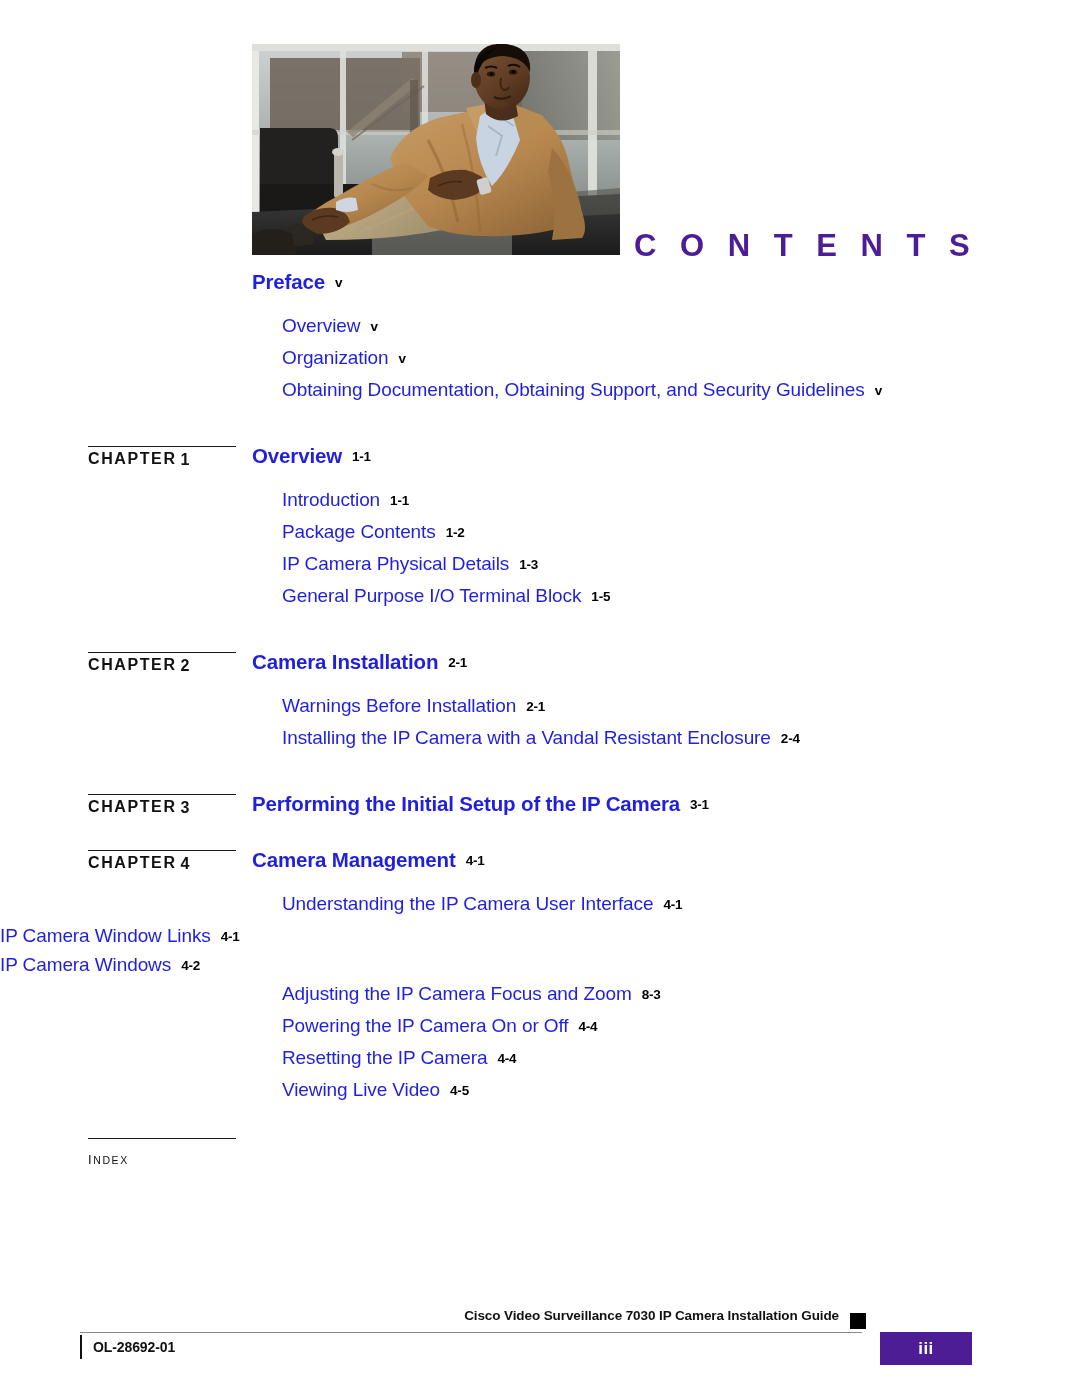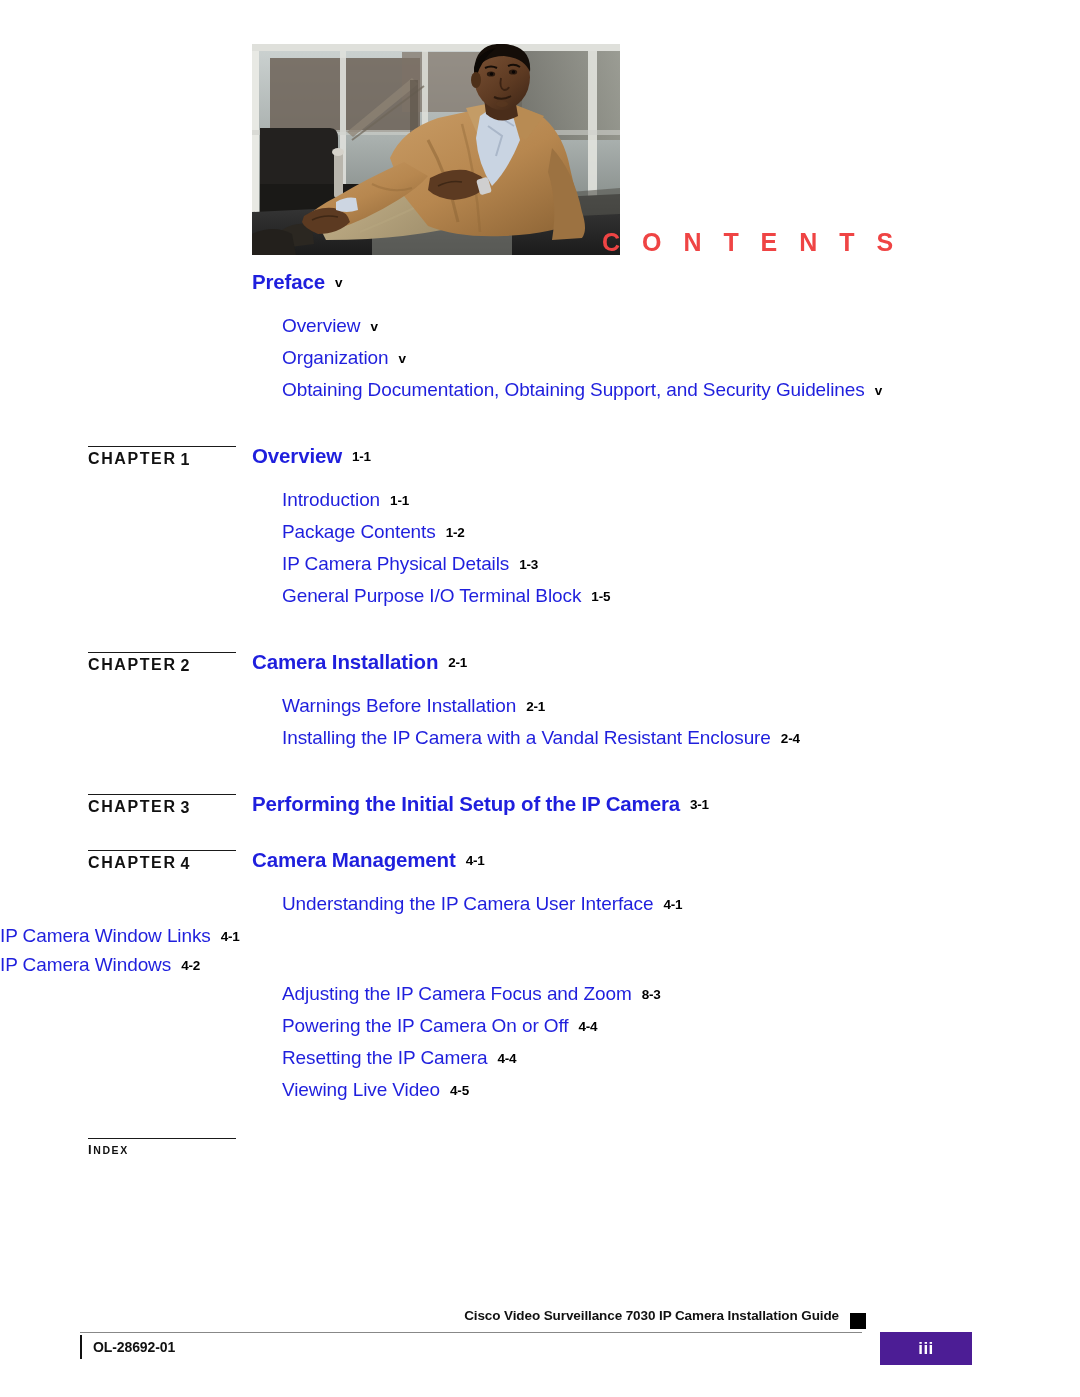--- a/index.html
+++ b/index.html
@@ -23,26 +23,26 @@
     width: 368px;
     height: 211px;
     overflow: hidden;
     background: #2a2520;
   }
   #hero-photo svg { display: block; width: 100%; height: 100%; }
 
   
   #contents-title {
     position: absolute;
-    left: 602px;
+    left: 634px;
     top: 228px;
-    font-size: 25px;
+    font-size: 31px;
     font-weight: bold;
     letter-spacing: 7.5px;
-    color: #ef4444;
+    color: #4c1d95;
     font-family: "Liberation Sans", sans-serif;
   }
 
   
   #toc {
     position: absolute;
     left: 0;
     top: 272px;
     width: 904px;
   }
@@ -118,25 +118,25 @@
 
   .gap-sm { height: 14px; }
   .gap-md { height: 26px; }
   .gap-lg { height: 34px; }
 
   .index-marker {
     position: absolute;
     left: 88px;
     width: 148px;
     border-top: 1.6px solid #1a1a1a;
-    padding-top: 3px;
+    padding-top: 13px;
     color: #111111;
     white-space: nowrap;
     font-size: 10.5px;
-    font-weight: bold;
+    font-weight: normal;
     letter-spacing: 1.6px;
     text-transform: uppercase;
   }
   .index-marker::first-letter { font-size: 13px; }
 
   
   #footer { position: absolute; left: 0; top: 1300px; width: 982px; height: 97px; }
   #footer-title {
     position: absolute;
     right: 143px;

